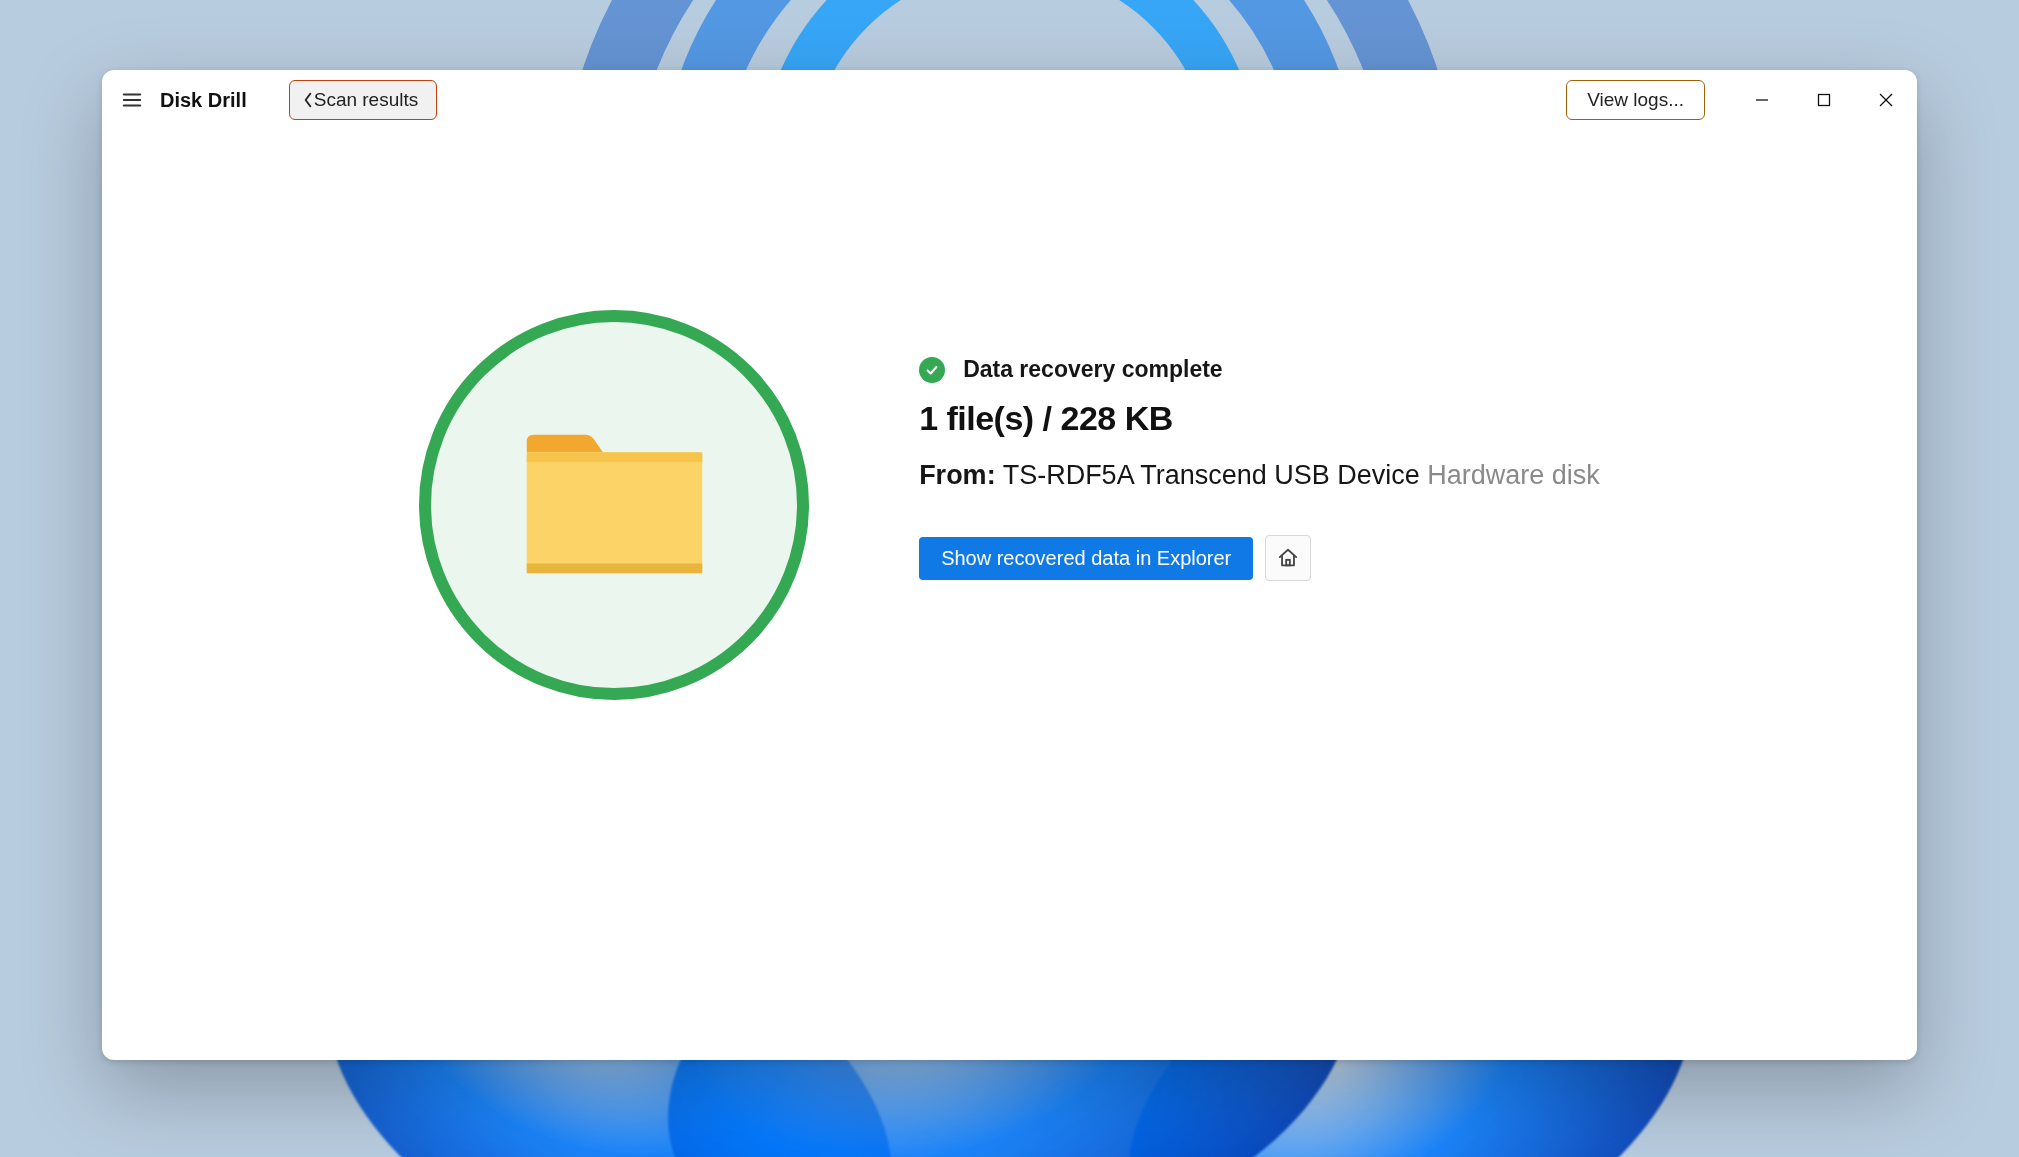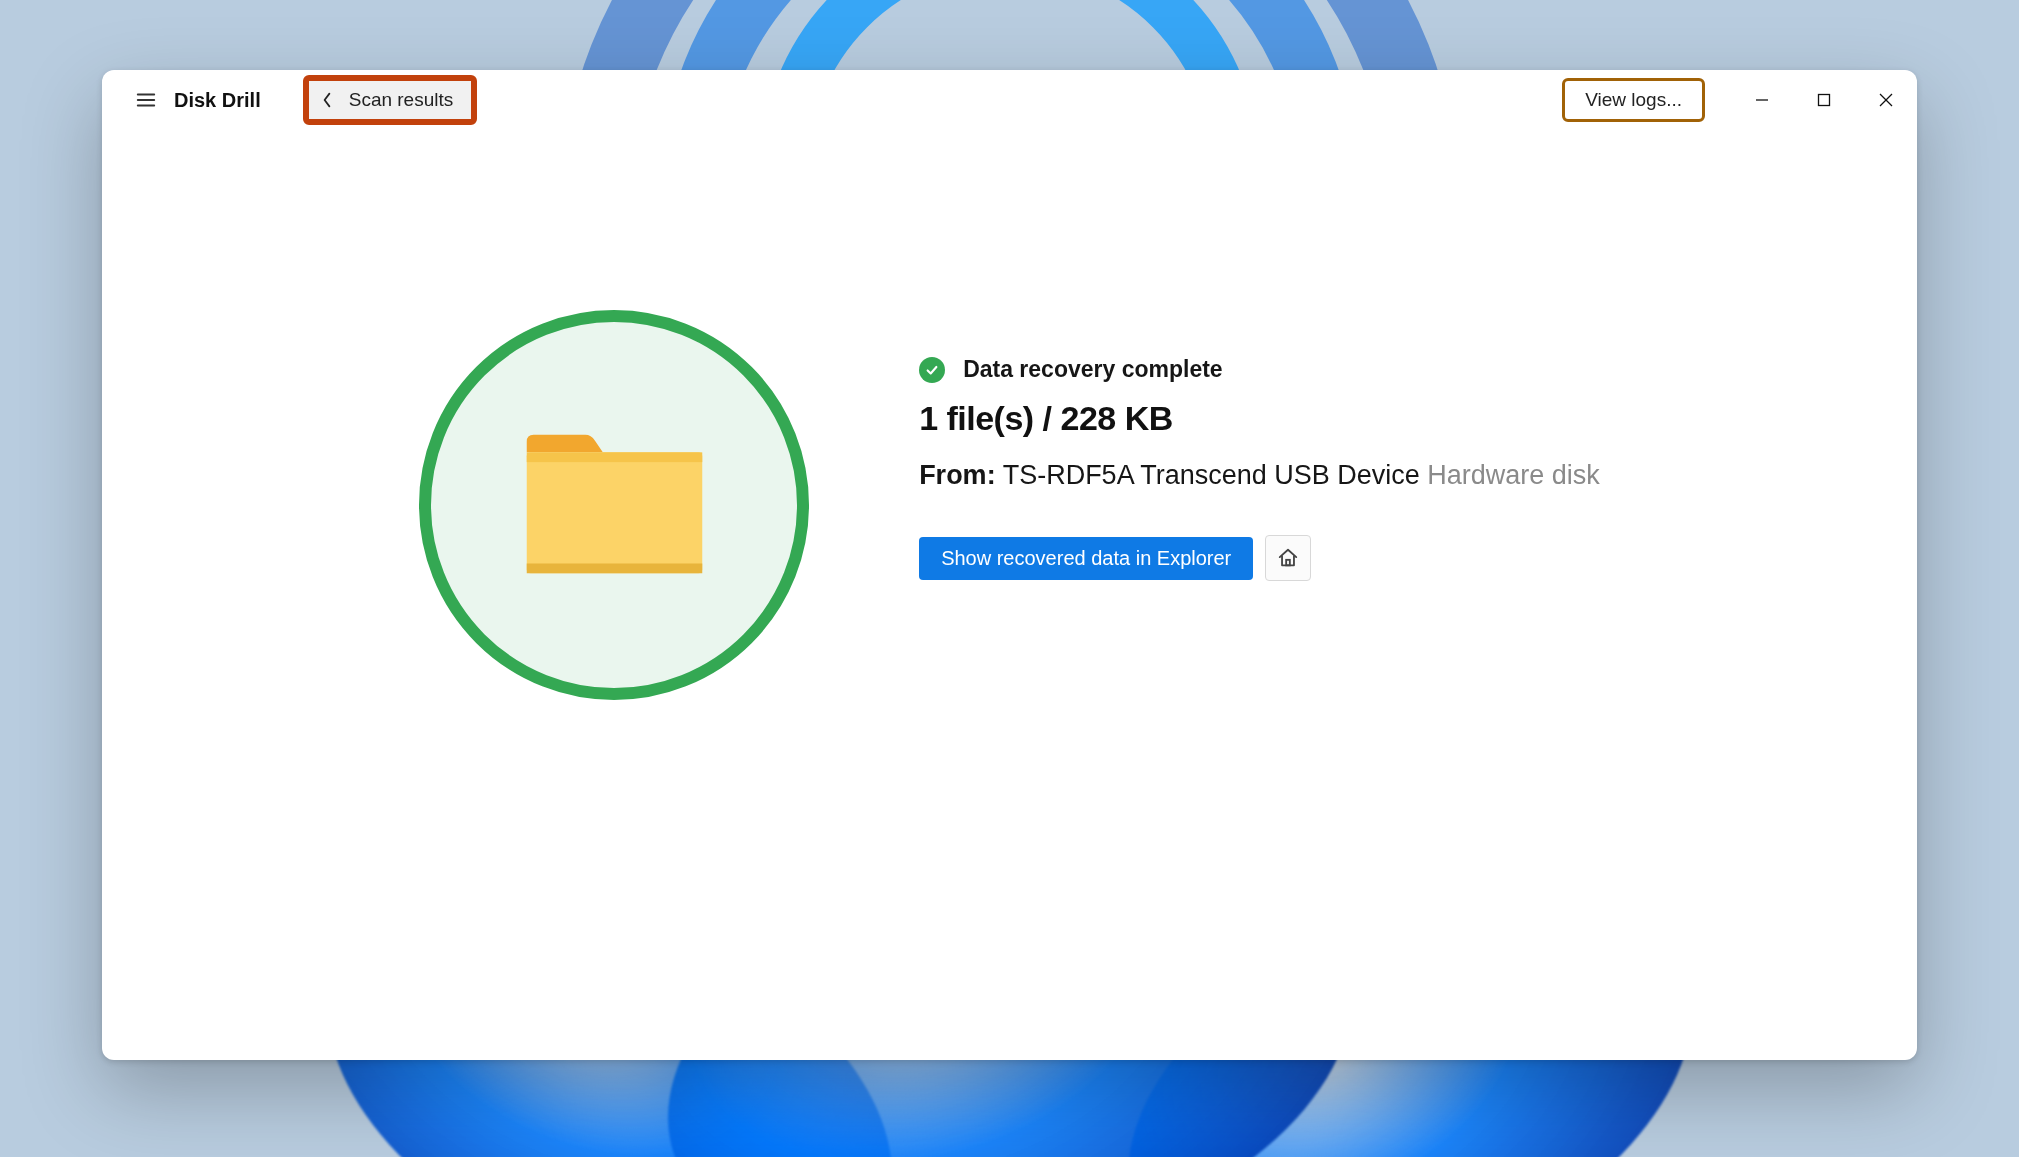--- a/index.html
+++ b/index.html
@@ -65,57 +65,57 @@
     border-radius: 12px;
     box-shadow: 0 30px 80px rgba(0,0,0,0.25), 0 2px 6px rgba(0,0,0,0.15);
     display: flex;
     flex-direction: column;
   }
 
   .titlebar {
     height: 60px;
     display: flex;
     align-items: center;
-    padding-left: 30px;
+    padding-left: 16px;
     gap: 14px;
   }
 
   .hamburger {
     width: 28px; height: 28px;
     display: flex; align-items: center; justify-content: center;
     cursor: pointer;
   }
   .hamburger svg { width: 22px; height: 22px; }
 
   .app-title {
     font-size: 20px;
     font-weight: 600;
     color: #111;
   }
 
   .back-btn {
     display: flex;
     align-items: center;
-    gap: 16px;
+    gap: 0;
     background: #f1f1f1;
-    border: 6px solid #c2410c;
+    border: 1px solid #c2410c;
     border-radius: 6px;
     padding: 8px 18px 8px 12px;
     margin-left: 28px;
     cursor: pointer;
     font-size: 19px;
     color: #222;
   }
   .back-btn svg { width: 12px; height: 16px; }
 
   .spacer { flex: 1; }
 
   .view-logs {
     background: #ffffff;
-    border: 3px solid #a16207;
+    border: 1px solid #a16207;
     border-radius: 6px;
     padding: 8px 20px;
     font-size: 19px;
     color: #222;
     cursor: pointer;
     margin-right: 12px;
   }
 
   .win-controls {
     display: flex;

